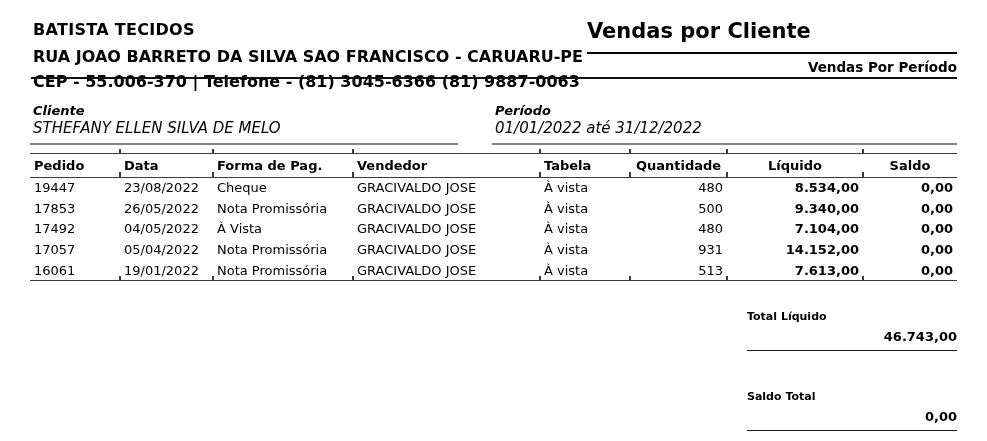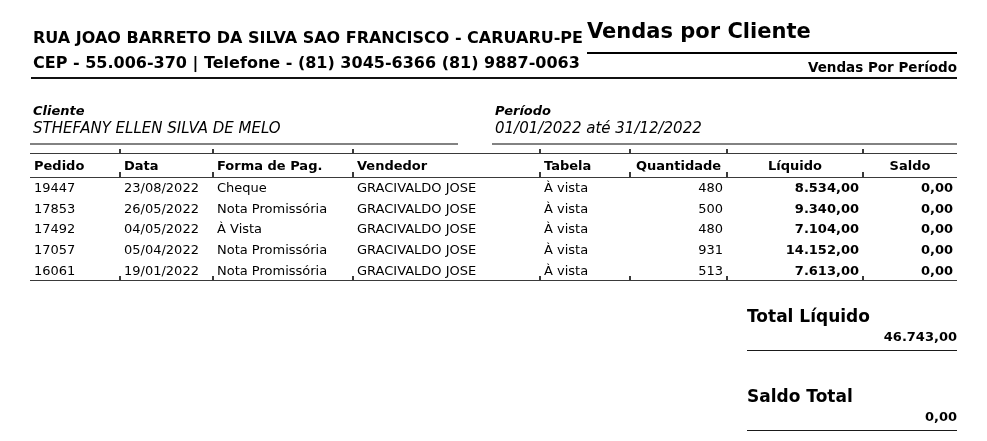--- a/index.html
+++ b/index.html
@@ -76,29 +76,30 @@
     content: ""; position: absolute; left: -1px; bottom: 0; width: 1.5px; height: 4.5px; background: #3a3a3a;
   }
 
   
   .total-block {
     position: absolute; left: 747px; width: 210px;
     border-bottom: 1.5px solid #1a1a1a; padding-bottom: 5px;
   }
   .total-block.liquido { top: 308px; }
   .total-block.saldo { top: 388px; }
-  .total-label { font-size: 17px; font-weight: bold; line-height: 17px; }
+  .total-label { font-size: 11px; font-weight: bold; line-height: 17px; }
   .total-value { font-size: 13px; font-weight: bold; line-height: 17px; text-align: right; margin-top: 3px; }
 </style>
 </head>
 <body>
 
 <div class="page">
 
   <div class="company">
+    <div class="company-name">BATISTA TECIDOS</div>
     <div class="company-line">RUA JOAO BARRETO DA SILVA SAO FRANCISCO - CARUARU-PE</div>
     <div class="company-line">CEP - 55.006-370 | Telefone - (81) 3045-6366 (81) 9887-0063</div>
   </div>
 
   <div class="title-block">
     <div class="report-title">Vendas por Cliente</div>
     <div class="report-subtitle">Vendas Por Período</div>
   </div>
 
   <div class="header-rule"></div>

